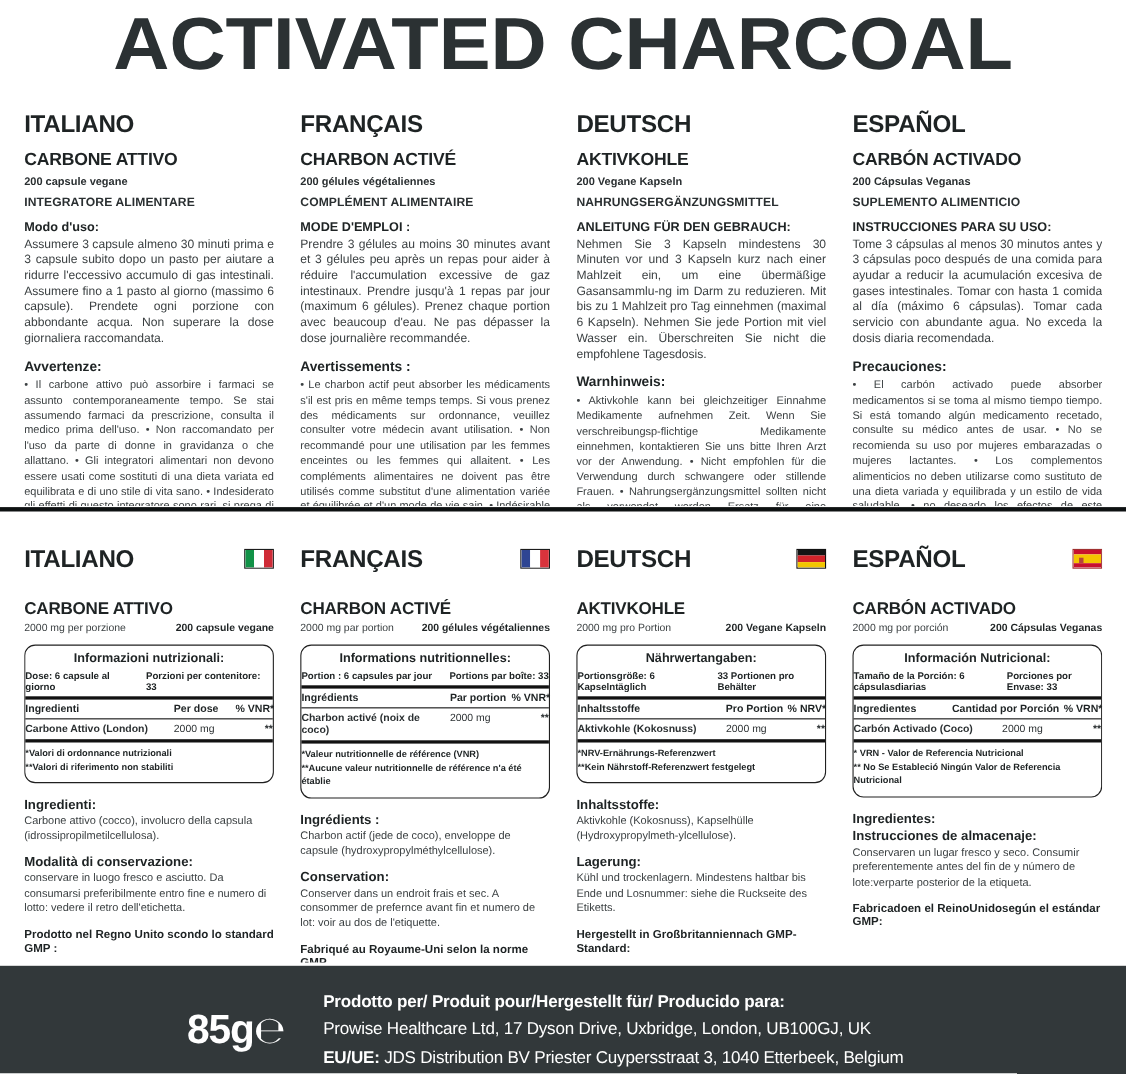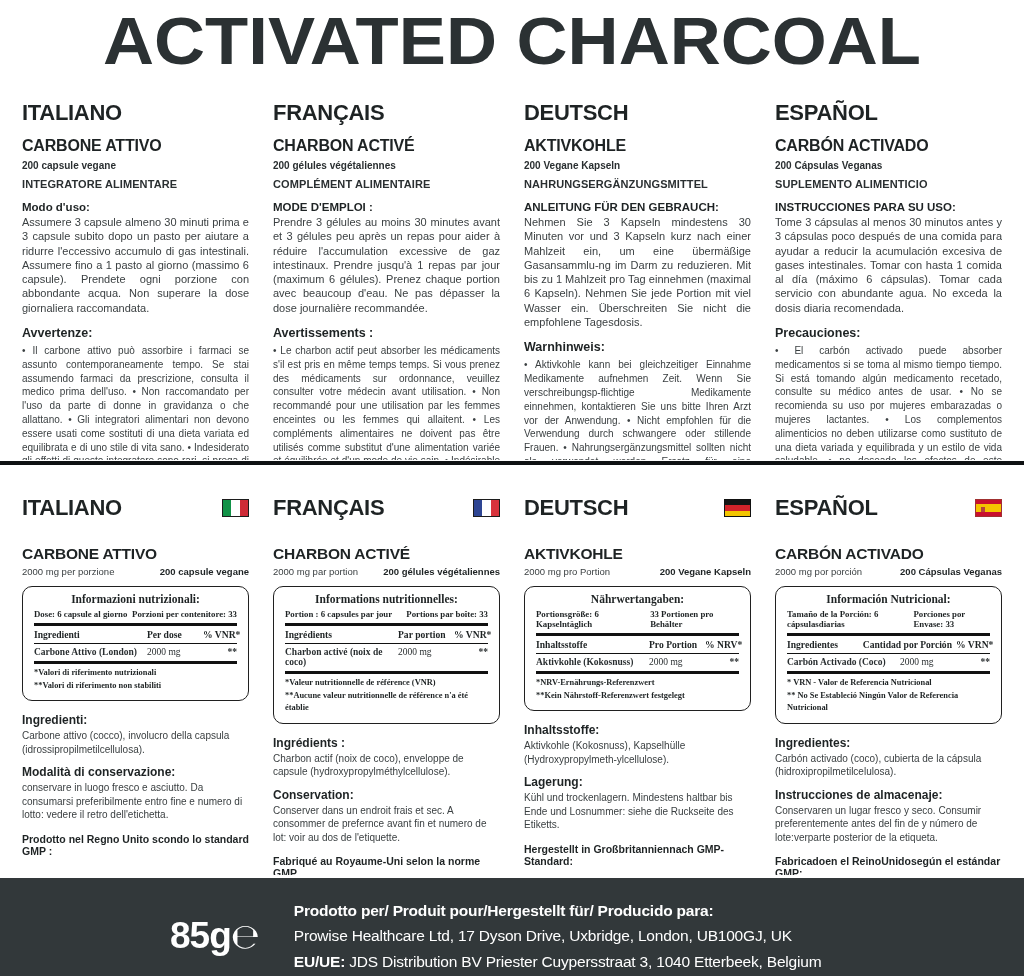--- a/index.html
+++ b/index.html
@@ -48,21 +48,21 @@
   .flag[data-flag="spain"] .s1{background:#c8102e;flex:1;}
   .flag[data-flag="spain"] .s2{background:#f5c400;flex:2;}
   .flag[data-flag="spain"] .s3{background:#c8102e;flex:1;}
   .flag[data-flag="spain"]::after{content:"";position:absolute;left:5px;top:7px;width:4px;height:5px;background:#b5453a;}
 
   .prod2{font-size:15.5px;font-weight:bold;color:#1e2324;margin-bottom:3px;letter-spacing:-0.2px;}
   .serv-row{display:flex;justify-content:space-between;align-items:baseline;margin-bottom:9px;gap:13px;}
   .serv-left{font-size:9.5px;color:#3b4042;white-space:nowrap;}
   .serv-right{font-size:9.5px;font-weight:bold;color:#1e2324;white-space:nowrap;}
 
-  .ntable{border:1.5px solid #202020;border-radius:10px;padding:6px 11px 8px;margin-bottom:12px;font-family:Liberation Serif, serif;}
+  .ntable{border:1.5px solid #202020;border-radius:10px;padding:6px 0 8px;margin-bottom:12px;}
   .nt-title{text-align:center;font-weight:bold;font-size:11.5px;color:#1e2324;margin-bottom:4px;}
   .nt-dose{display:flex;justify-content:space-between;font-weight:bold;font-size:8.8px;gap:4px;color:#1e2324;}
   .rule-thick{border-top:3px solid #111;margin:4px 0 3px;}
   .rule-mid{border-top:1.5px solid #111;margin:3px 0;}
   .nt-row{display:flex;align-items:baseline;gap:4px;font-size:9.5px;color:#2a2f31;}
   .nt-row.hdr{font-weight:bold;font-size:9.6px;color:#1e2324;}
   .nt-c1{flex:1;min-width:0;}
   .nt-c2{min-width:52px;text-align:left;white-space:nowrap;}
   .nt-c3{width:34px;text-align:right;font-weight:bold;white-space:nowrap;}
   .nt-name{font-weight:bold;}
@@ -163,21 +163,21 @@
         <span class="nt-c2">Per dose</span>
         <span class="nt-c3">% VNR*</span>
       </div>
       <div class="rule-mid"></div>
       <div class="nt-row">
         <span class="nt-c1 nt-name">Carbone Attivo (London)</span>
         <span class="nt-c2">2000 mg</span>
         <span class="nt-c3">**</span>
       </div>
       <div class="rule-thick"></div>
-      <div class="nt-fn">*Valori di riferimento nutrizionali</div>
+      <div class="nt-fn">*Valori di ordonnance nutrizionali</div>
       <div class="nt-fn" style="margin-top:0">**Valori di riferimento non stabiliti</div>
     </div>
     <div class="ing-h">Ingredienti:</div>
     <div class="ing-b">Carbone attivo (cocco), involucro della capsula (idrossipropilmetilcellulosa).</div>
     <div class="ing-h">Modalità di conservazione:</div>
     <div class="ing-b">conservare in luogo fresco e asciutto. Da consumarsi preferibilmente entro fine e numero di lotto: vedere il retro dell'etichetta.</div>
     <div class="gmp">Prodotto nel Regno Unito scondo lo standard GMP :</div>
   </div>
 
   <div class="col">
@@ -210,21 +210,21 @@
       <div class="nt-row">
         <span class="nt-c1 nt-name">Charbon activé (noix de coco)</span>
         <span class="nt-c2">2000 mg</span>
         <span class="nt-c3">**</span>
       </div>
       <div class="rule-thick"></div>
       <div class="nt-fn">*Valeur nutritionnelle de référence (VNR)</div>
       <div class="nt-fn" style="margin-top:0">**Aucune valeur nutritionnelle de référence n'a été établie</div>
     </div>
     <div class="ing-h">Ingrédients :</div>
-    <div class="ing-b">Charbon actif (noix de coco), enveloppe de capsule (hydroxypropylméthylcellulose).</div>
+    <div class="ing-b">Charbon actif (jede de coco), enveloppe de capsule (hydroxypropylméthylcellulose).</div>
     <div class="ing-h">Conservation:</div>
     <div class="ing-b">Conserver dans un endroit frais et sec. A consommer de prefernce avant fin et numero de lot: voir au dos de l'etiquette.</div>
     <div class="gmp">Fabriqué au Royaume-Uni selon la norme GMP</div>
   </div>
 
   <div class="col">
     <div class="lang-row">
       <div class="lang" style="margin-bottom:0">DEUTSCH</div>
       <span class="flag" data-flag="germany">
             <span class="s s1"></span>
@@ -296,21 +296,20 @@
       <div class="nt-row">
         <span class="nt-c1 nt-name">Carbón Activado (Coco)</span>
         <span class="nt-c2">2000 mg</span>
         <span class="nt-c3">**</span>
       </div>
       <div class="rule-thick"></div>
       <div class="nt-fn">* VRN - Valor de Referencia Nutricional</div>
       <div class="nt-fn" style="margin-top:0">** No Se Estableció Ningún Valor de Referencia Nutricional</div>
     </div>
     <div class="ing-h">Ingredientes:</div>
-    <div class="ing-b">Carbón activado (coco), cubierta de la cápsula (hidroxipropilmetilcelulosa).</div>
     <div class="ing-h">Instrucciones de almacenaje:</div>
     <div class="ing-b">Conservaren un lugar fresco y seco. Consumir preferentemente antes del fin de y número de lote:verparte posterior de la etiqueta.</div>
     <div class="gmp">Fabricadoen el ReinoUnidosegún el estándar GMP:</div>
   </div>
 </div>
 
   <div class="footer">
     <div class="weight"><span>85g</span><span class="esign">℮</span></div>
     <div class="addr">
       <div class="f1">Prodotto per/ Produit pour/Hergestellt für/ Producido para:</div>

